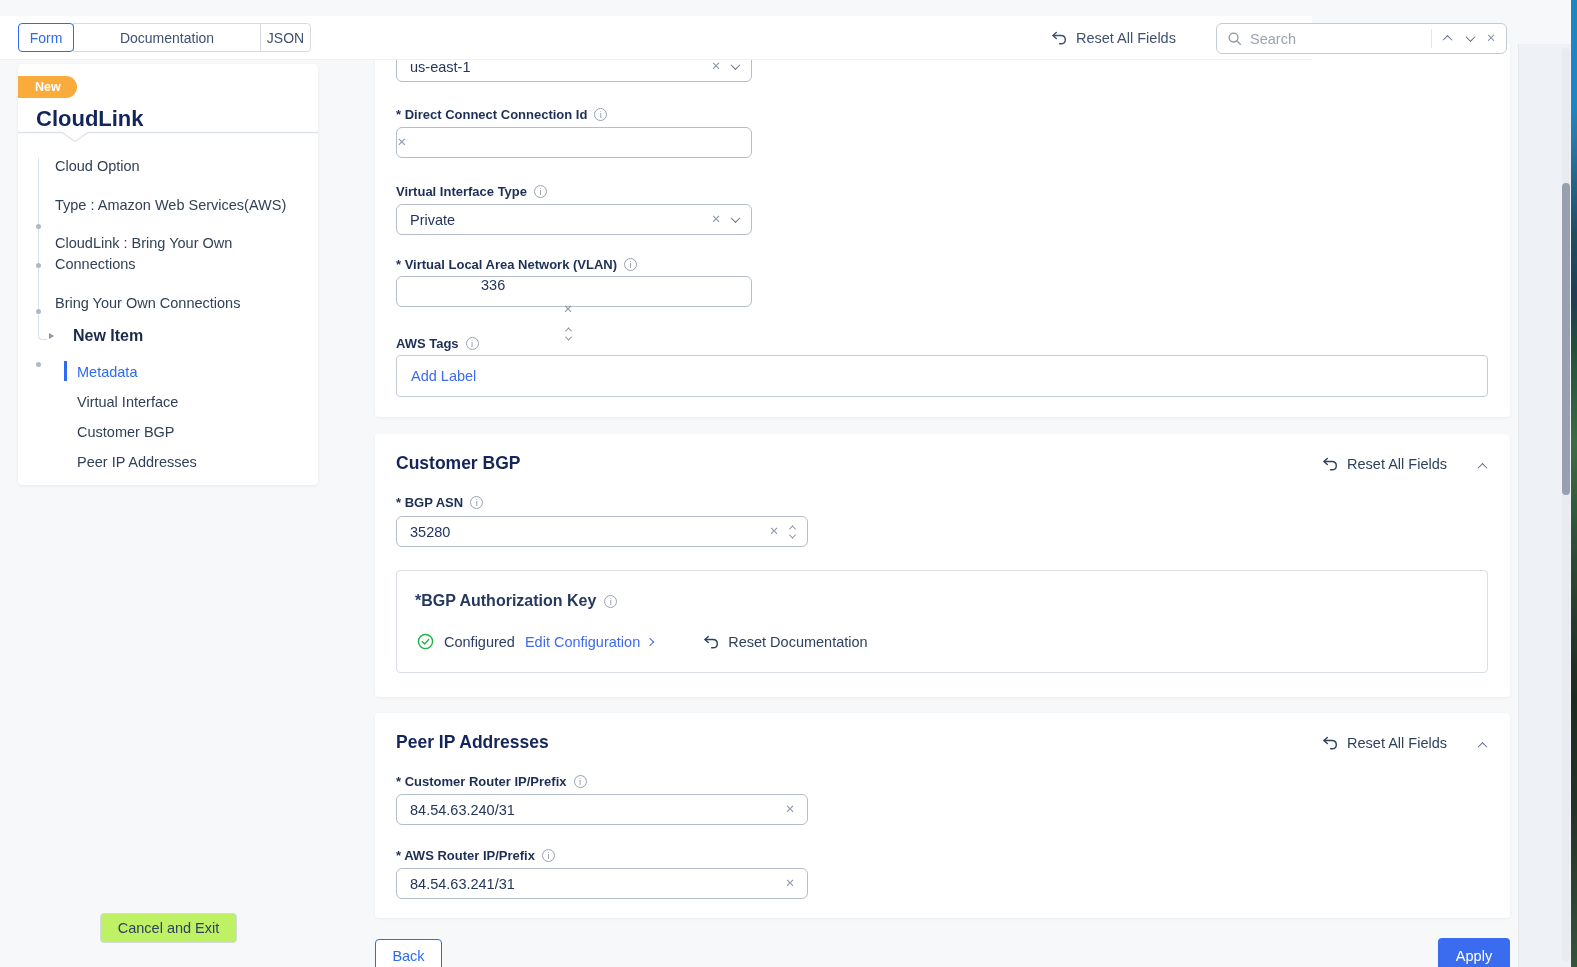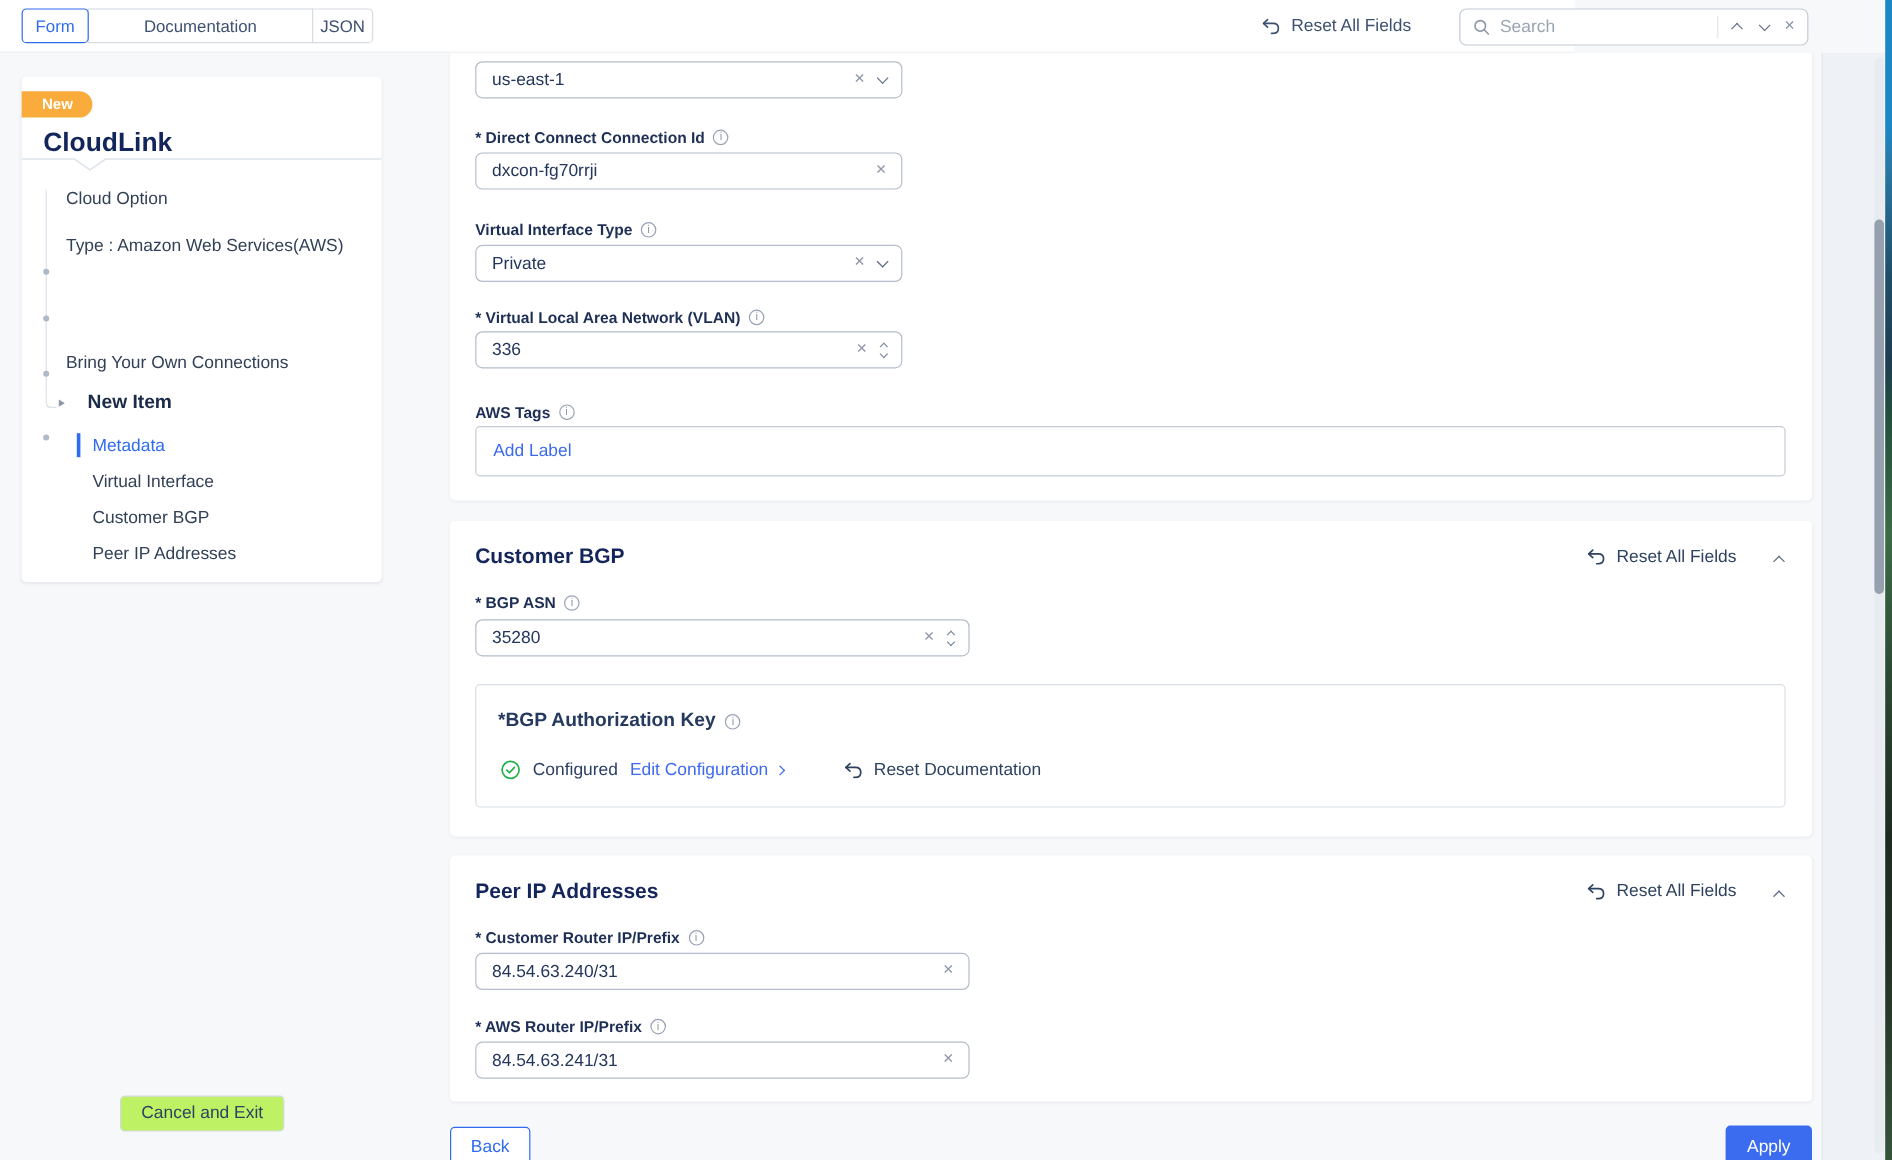--- a/index.html
+++ b/index.html
@@ -1,20 +1,20 @@
 <!DOCTYPE html>
 <html><head>
 <meta charset="utf-8">
 <style>
   * { margin:0; padding:0; box-sizing:border-box; }
   html,body { width:1577px; height:967px; overflow:hidden; }
   body { position:relative; font-family:"Liberation Sans", sans-serif; background:#f7f8fa; color:#24365c; }
 
   
-  .topbar { position:absolute; left:0; top:0; width:1312px; height:44px; background:#fff; border-bottom:1px solid #edf0f4; z-index:5; }
+  .topbar { position:absolute; left:0; top:16px; width:1312px; height:44px; background:#fff; border-bottom:1px solid #edf0f4; z-index:5; }
   .tab { position:absolute; top:7px; height:29px; border:1px solid #d7dce4; background:#fff; color:#3e5170;
          font-size:14px; display:flex; align-items:center; justify-content:center; cursor:pointer; }
   .tab-form { left:18px; width:56px; border:1px solid #2e6bf0; color:#2e6bf0; border-radius:4px; z-index:2; }
   .tab-doc  { left:73px; width:188px; }
   .tab-json { left:260px; width:51px; border-radius:0 4px 4px 0; }
   .reset-top { position:absolute; left:1051px; top:0; height:44px; display:flex; align-items:center; gap:9px;
                color:#3e5170; font-size:14.5px; cursor:pointer; }
   .searchbox { position:absolute; left:1216px; top:7px; width:291px; height:31px; border:1px solid #c3cbd6;
                border-radius:6px; background:#fff; display:flex; align-items:center; padding:0 10px; gap:8px; }
   .searchbox input { flex:1; border:none; outline:none; font-size:14.5px; color:#24365c; font-family:inherit; min-width:0; background:transparent; }
@@ -143,20 +143,21 @@
   </svg>
   <span class="tree-arrow"></span>
 
   <span class="dot" style="top:160px;"></span>
   <span class="dot" style="top:199px;"></span>
   <span class="dot" style="top:245px;"></span>
   <span class="dot" style="top:298px;"></span>
 
   <div class="tree-item" style="top:92px;">Cloud Option</div>
   <div class="tree-item" style="top:131px;">Type : Amazon Web Services(AWS)</div>
+  <div class="tree-item" style="top:169px; width:212px;">CloudLink : Bring Your Own Connections</div>
   <div class="tree-item" style="top:229px;">Bring Your Own Connections</div>
 
   <div class="tree-new" style="top:263px;">New Item</div>
 
   <span class="active-bar"></span>
   <div class="sub-item active" style="top:300px;">Metadata</div>
   <div class="sub-item" style="top:330px;">Virtual Interface</div>
   <div class="sub-item" style="top:360px;">Customer BGP</div>
   <div class="sub-item" style="top:390px;">Peer IP Addresses</div>
 </div>
@@ -169,39 +170,38 @@
     <input readonly="" value="us-east-1" style="">
     <span class="clear-x">✕</span>
     <span class="chv down"></span>
   </div>
 
   <div class="field-label" style="left:21px; top:63px;">
     <span>* Direct Connect Connection Id</span>
     <span class="info">i</span>
   </div>
   <div class="ctl w-lg" style="left:21px; top:83px;">
-    <input readonly="" value="dxcon-fg70rrji" style="">
     <span class="clear-x">✕</span>
   </div>
 
   <div class="field-label" style="left:21px; top:140px;justify-content:space-between;">
     <span>Virtual Interface Type</span>
     <span class="info">i</span>
   </div>
   <div class="ctl w-lg" style="left:21px; top:160px;">
     <input readonly="" value="Private" style="">
     <span class="clear-x">✕</span>
     <span class="chv down"></span>
   </div>
 
   <div class="field-label" style="left:21px; top:213px;">
     <span>* Virtual Local Area Network (VLAN)</span>
     <span class="info">i</span>
   </div>
-  <div class="ctl w-lg" style="left:21px; top:232px;">
+  <div class="ctl w-lg" style="left:21px; top:232px;flex-direction:column;">
     <input readonly="" value="336" style="">
     <span class="clear-x">✕</span>
     <span class="spin">
       <span class="chv up sm"></span>
       <span class="chv down sm"></span>
     </span>
   </div>
 
   <div class="field-label" style="left:21px; top:292px;">
     <span>AWS Tags</span>

